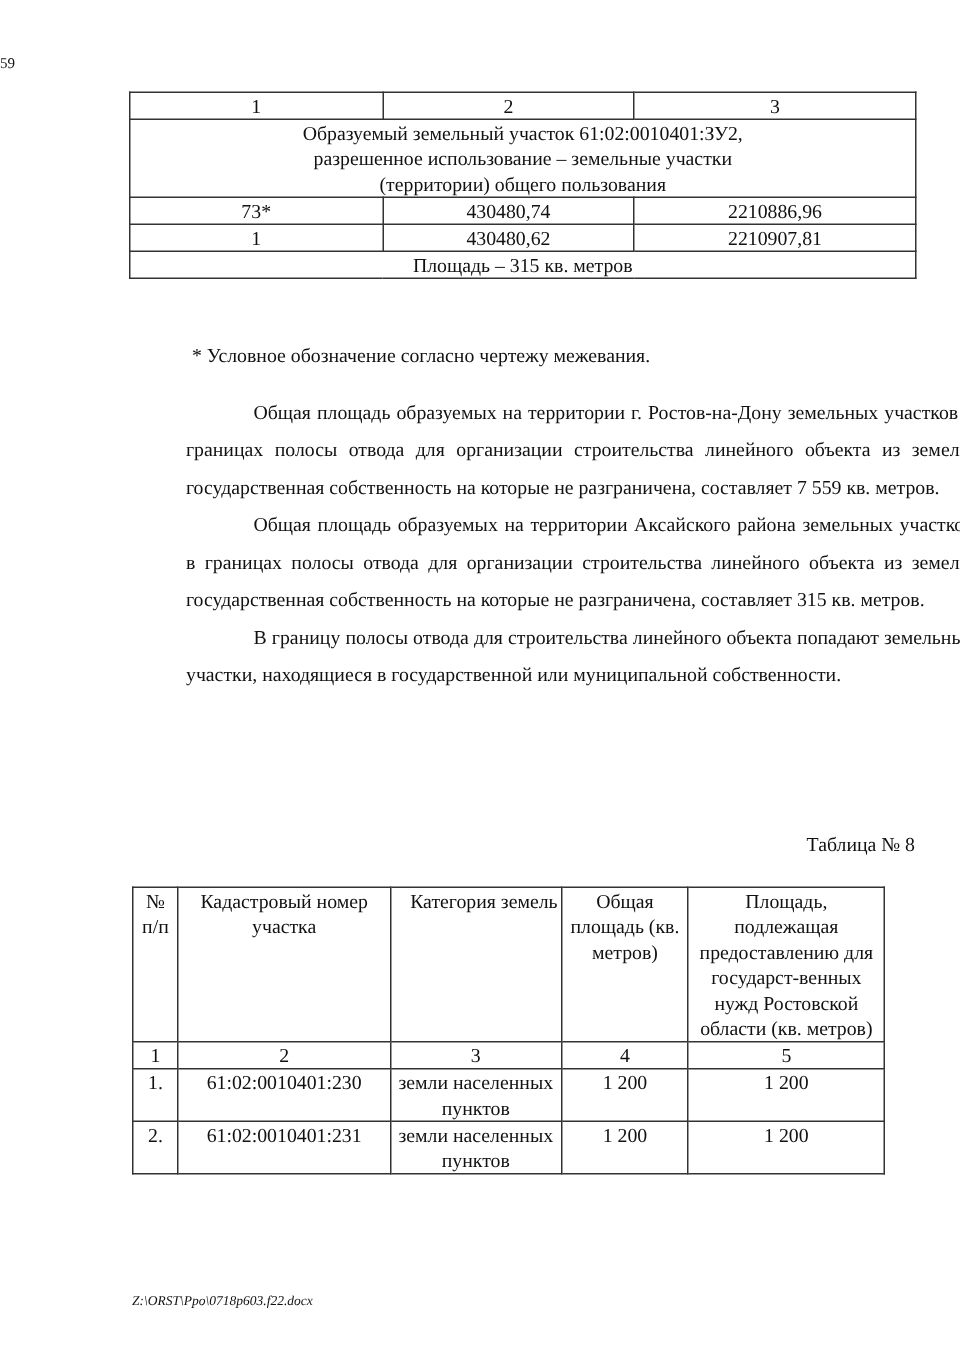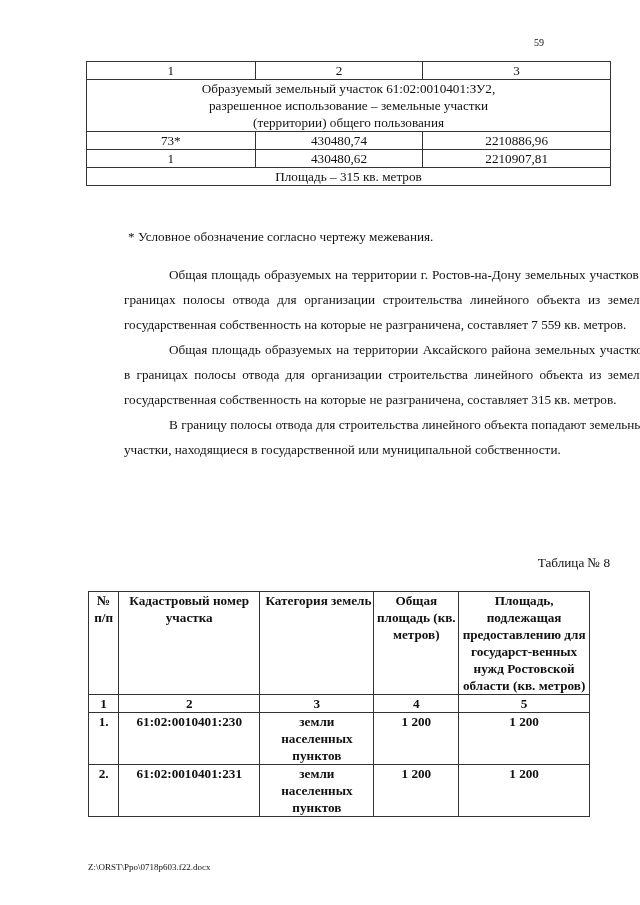--- a/index.html
+++ b/index.html
@@ -1,27 +1,27 @@
 <!DOCTYPE html>
 <html><head>
 <meta charset="utf-8">
 <style>
   html, body { margin:0; padding:0; background:#ffffff; }
   body { width:640px; height:905px; position:relative; overflow:hidden;
          font-family:"Liberation Serif", serif; color:#111; }
-  .pagenum { position:absolute; top:37px; left:0; width:544px; text-align:right; font-size:10px; }
+  .pagenum { position:absolute; top:37px; left:0; width:544px; text-align:left; font-size:10px; }
   table { border-collapse:collapse; position:absolute; font-size:13.2px; line-height:17px; }
   td { border:1px solid #333; padding:0 2px; text-align:center; vertical-align:top; }
   #t1 { left:86px; top:61px; width:525px; }
-  #t2 { left:88px; top:591px; width:502px;font-weight:bold; }
+  #t2 { left:88px; top:591px; width:502px; }
   .footnote { position:absolute; left:128px; top:229px; font-size:13.2px; }
   .body-text { position:absolute; left:80px; width:525px; top:262px; font-size:13.2px; line-height:25px; text-align:justify;margin-left:44px; }
   .body-text p { margin:0; text-indent:45px; }
   .tabcap { position:absolute; right:30px; top:555px; font-size:13.2px; }
-  .footer { position:absolute; left:88px; top:862px; font-size:9px; }
+  .footer { position:absolute; left:88px; top:862px; font-size:9px;font-style:italic; }
 </style>
 </head>
 <body>
 
 <div class="pagenum">59</div>
 
 <table id="t1">
   <colgroup>
       <col style="width:169px">
       <col style="width:168px">

